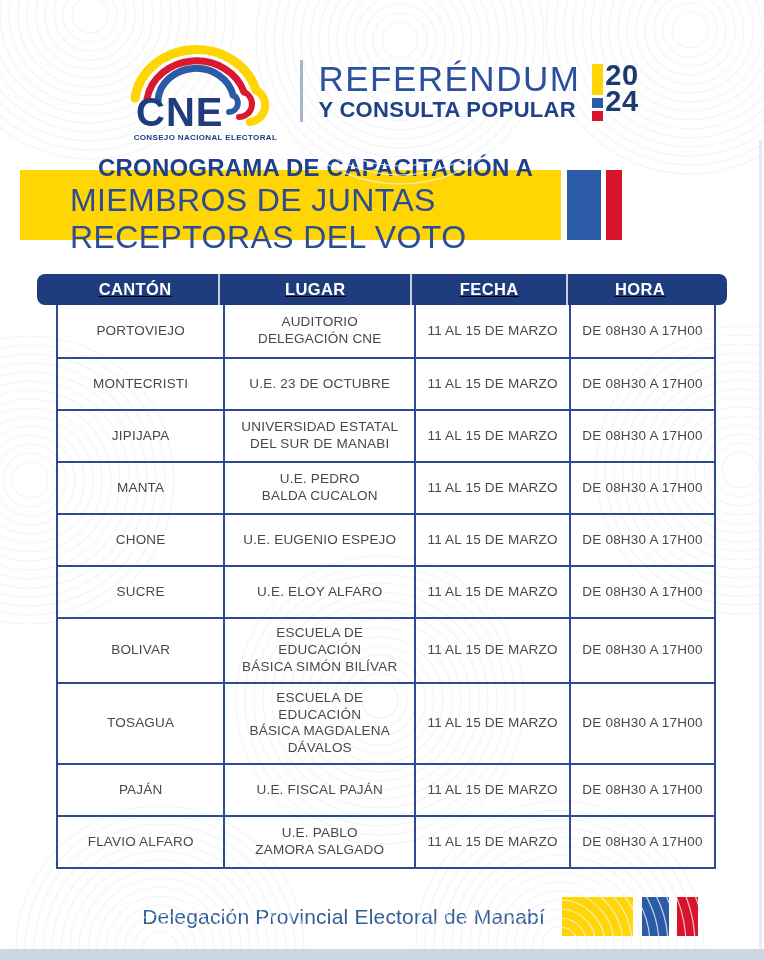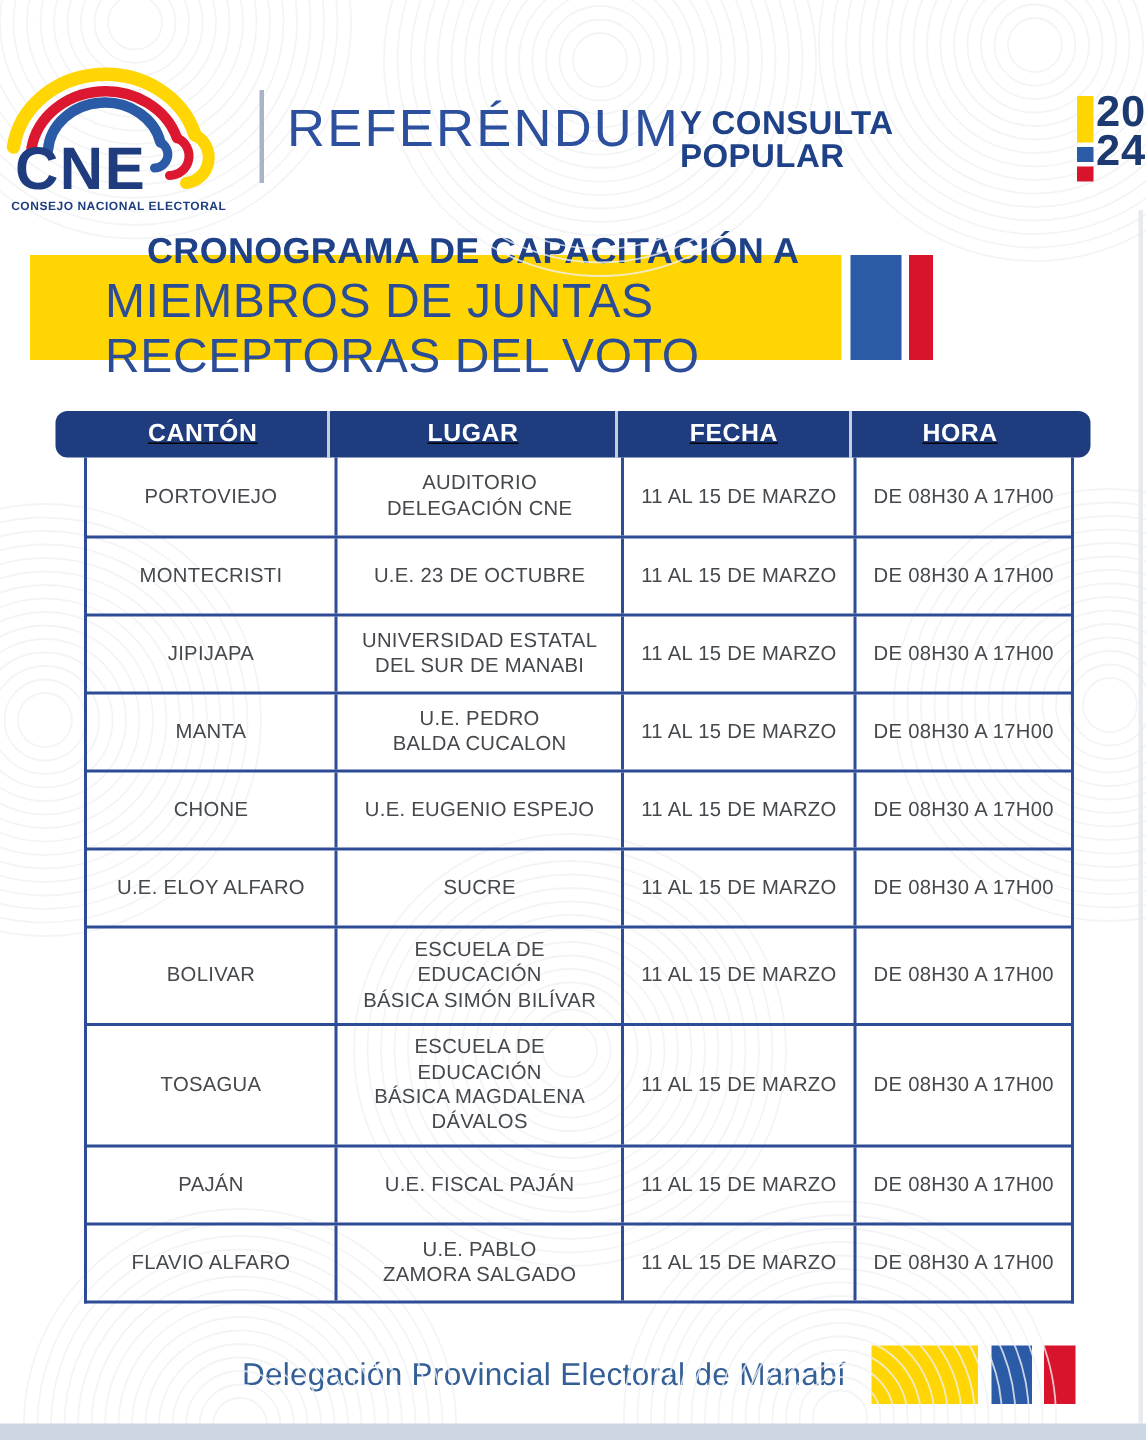--- a/index.html
+++ b/index.html
@@ -30,21 +30,21 @@
     margin-top:40px;
     display:flex;justify-content:center;align-items:center;
   }
   .logo{display:flex;flex-direction:column;align-items:center;width:160px;}
   .logo svg{display:block;}
   .logo-sub{
     font-size:8px;font-weight:bold;color:var(--navy);
     letter-spacing:.35px;margin-top:1px;white-space:nowrap;
   }
   .v-divider{width:3px;height:62px;background:#A8B3C6;margin:0 15px;}
-  .title-block{display:flex;flex-direction:row;}
+  .title-block{display:flex;flex-direction:column;}
   .title-ref{
     font-size:35px;color:var(--ref-blue);letter-spacing:1.5px;line-height:1;
   }
   .title-consulta{
     font-size:22px;font-weight:bold;color:var(--navy-text);
     letter-spacing:.3px;margin-top:3px;line-height:1;
   }
   .year-block{display:flex;align-items:flex-start;margin-left:12px;gap:2px;}
   .excl{display:flex;flex-direction:column;gap:3px;width:11px;padding-top:2px;}
   .excl span{display:block;width:11px;}
@@ -102,21 +102,21 @@
     font-size:13.5px;color:var(--cell-text);
     letter-spacing:.2px;line-height:1.25;
   }
   .cell + .cell{border-left:2px solid var(--table-border);}
   .cell-lugar{white-space:pre-line;}
 
   
   .footer{
     margin-top:28px;
     display:flex;justify-content:flex-end;align-items:center;
-    padding-right:47px;
+    padding-right:66px;
   }
   .footer-text{font-size:21px;color:var(--footer-text);letter-spacing:.2px;margin-right:17px;}
   .footer-blocks{display:flex;align-items:center;}
   .fb{height:39px;}
   .fb-yellow{width:71px;background:var(--yellow);}
   .fb-blue{width:27px;background:var(--blue);margin-left:9px;}
   .fb-red{width:21px;background:var(--red);margin-left:8px;}
 
   .bottom-strip{
     position:absolute;left:0;right:0;bottom:0;height:11px;
@@ -337,22 +337,22 @@
           <div class="cell cell-fecha">11 AL 15 DE MARZO</div>
           <div class="cell cell-hora">DE 08H30 A 17H00</div>
         </div>
         <div class="trow">
           <div class="cell cell-canton">CHONE</div>
           <div class="cell cell-lugar">U.E.  EUGENIO ESPEJO</div>
           <div class="cell cell-fecha">11 AL 15 DE MARZO</div>
           <div class="cell cell-hora">DE 08H30 A 17H00</div>
         </div>
         <div class="trow">
+          <div class="cell cell-canton">SUCRE</div>
           <div class="cell cell-lugar">U.E.  ELOY ALFARO</div>
-          <div class="cell cell-canton">SUCRE</div>
           <div class="cell cell-fecha">11 AL 15 DE MARZO</div>
           <div class="cell cell-hora">DE 08H30 A 17H00</div>
         </div>
         <div class="trow">
           <div class="cell cell-canton">BOLIVAR</div>
           <div class="cell cell-lugar">ESCUELA DE EDUCACIÓN
 BÁSICA SIMÓN BILÍVAR</div>
           <div class="cell cell-fecha">11 AL 15 DE MARZO</div>
           <div class="cell cell-hora">DE 08H30 A 17H00</div>
         </div>

